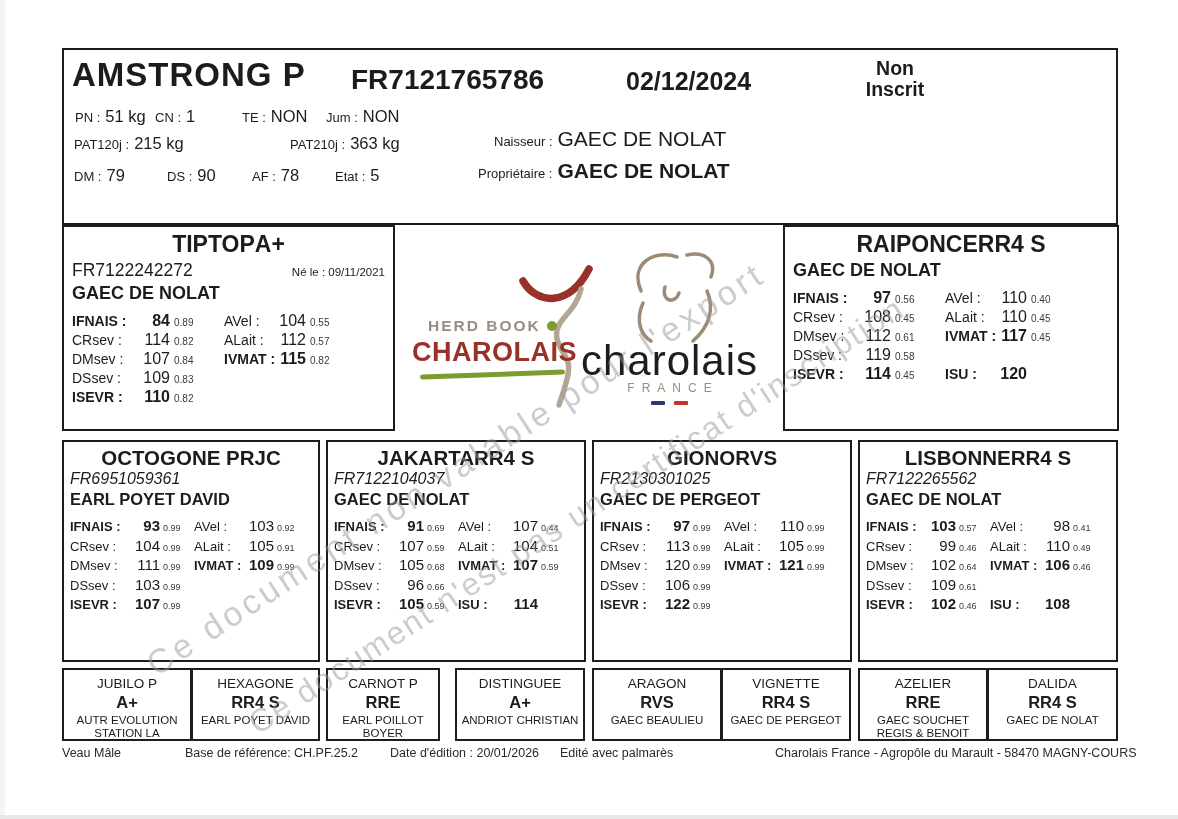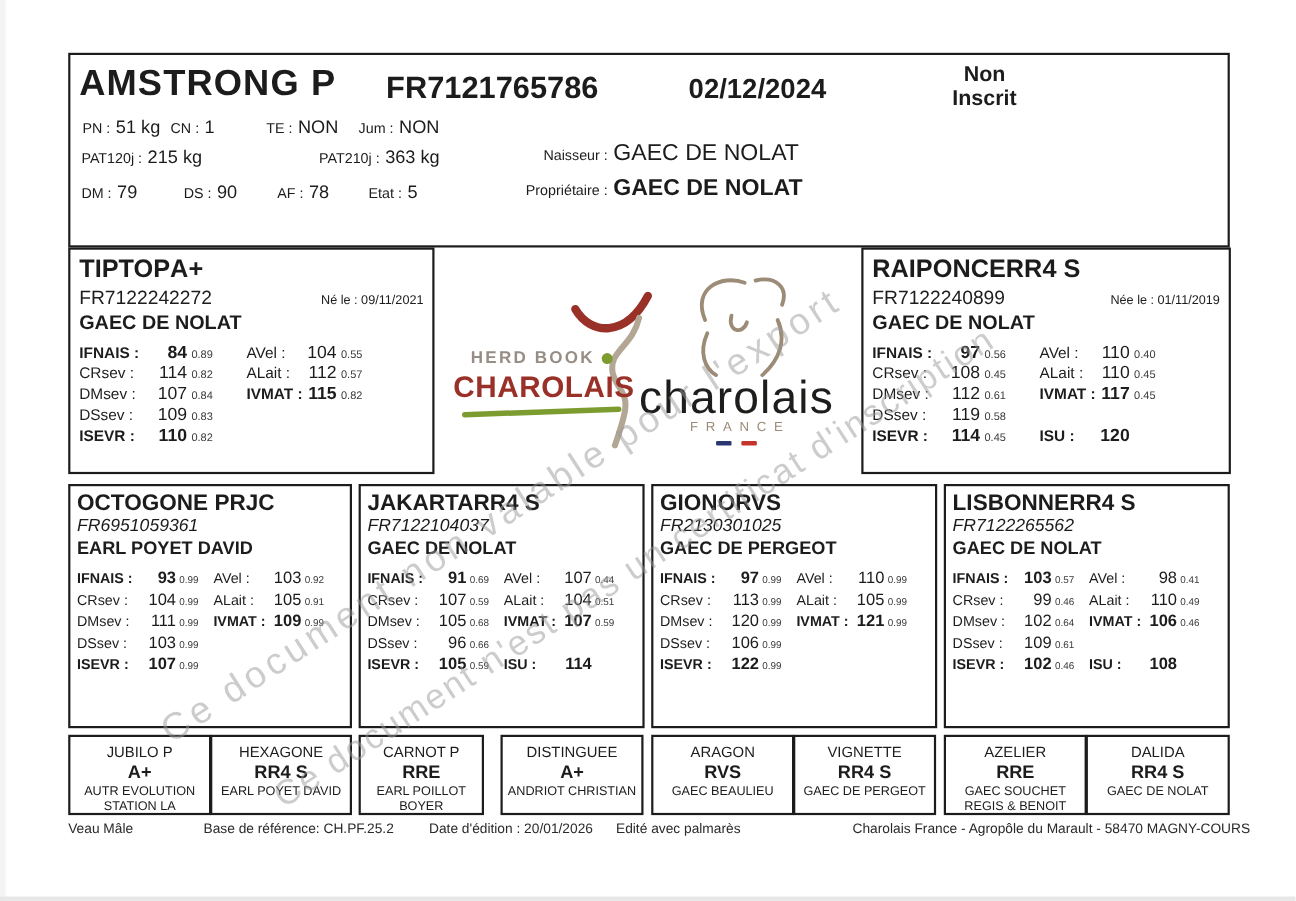--- a/index.html
+++ b/index.html
@@ -23,21 +23,21 @@
   .h-status{position:absolute;left:766px;top:8px;width:130px;text-align:center;
             font-size:19.5px;font-weight:bold;line-height:21px;}
   .fpair{position:absolute;display:flex;align-items:baseline;gap:5px;}
   .flab{font-size:13px;}
   .fval{font-size:16.5px;}
   .npair .fval{font-size:21px;}
   .bold{font-weight:bold;}
 
   
   .pbox{position:absolute;border:2.5px solid #1c1c1c;box-sizing:border-box;padding:4px 8px;}
-  .prow1{display:flex;justify-content:flex-start;align-items:baseline;}
+  .prow1{display:flex;justify-content:center;align-items:baseline;}
   .pname{font-size:23px;font-weight:bold;}
   .pqual{font-size:23px;font-weight:bold;}
   .prow2{display:flex;justify-content:space-between;align-items:baseline;margin-top:2px;}
   .pid{font-size:17.5px;}
   .pborn{font-size:11.5px;}
   .powner{font-size:18px;font-weight:bold;margin-top:2px;}
   .stats{margin-top:8px;}
   .srow{display:flex;align-items:baseline;height:19px;}
   .scell{display:flex;align-items:baseline;}
   .b{font-weight:bold;}
@@ -262,24 +262,20 @@
           <div class="scell scell-r"></div>
         </div>
       </div>
   </div>
 
   <div class="pbox" style="left:783px;top:225px;width:336px;height:206px">
     <div class="prow1">
       <span class="pname">RAIPONCE</span>
       <span class="pqual">RR4 S</span>
     </div>
-    <div class="prow2">
-      <span class="pid">FR7122240899</span>
-      <span class="pborn">Née le : 01/11/2019</span>
-    </div>
     <div class="powner">GAEC DE NOLAT</div>
     <div class="stats">
         <div class="srow">
           <div class="scell scell-l">
             <span class="slab b">IFNAIS :</span>
             <span class="sval b">97</span>
             <span class="scoef">0.56</span>
           </div>
           <div class="scell scell-r">
             <span class="slab">AVel :</span>

